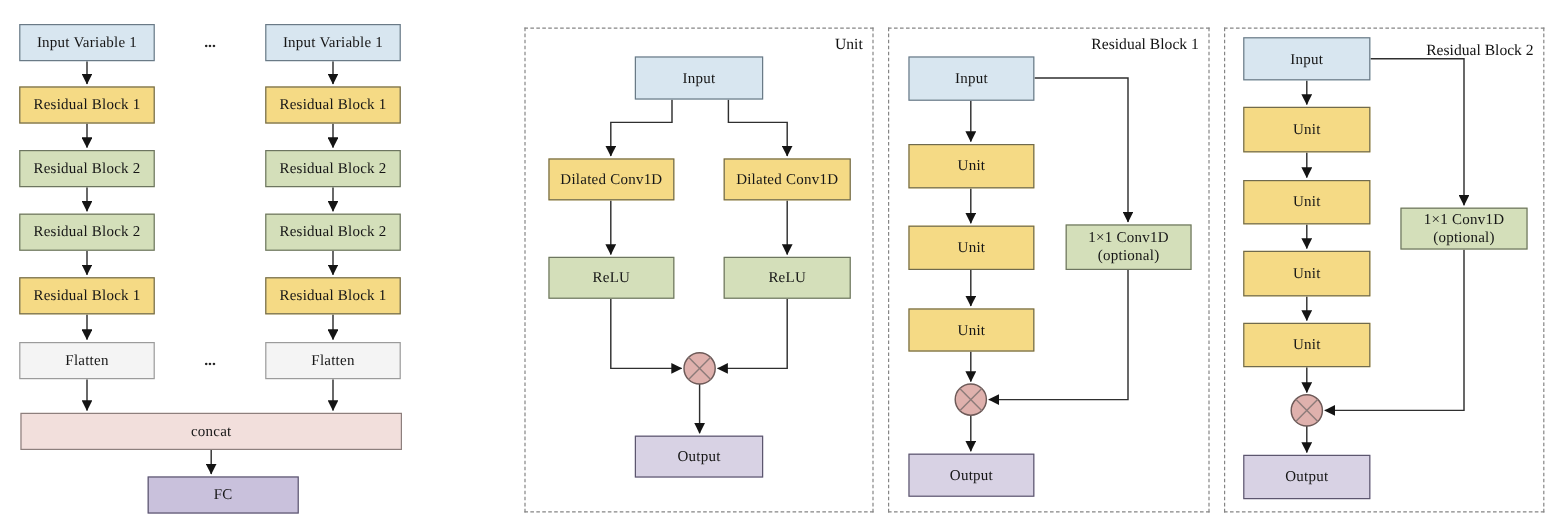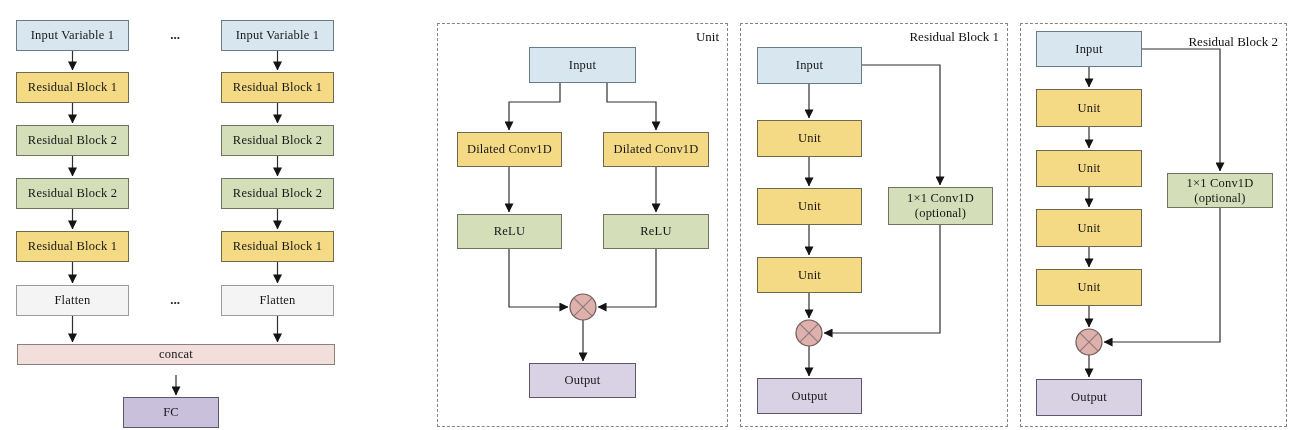--- a/index.html
+++ b/index.html
@@ -112,22 +112,22 @@
   <div class="box blue" style="left:221px;top:10px;width:113px;height:31px">Input Variable 1</div>
   <div class="box yellow" style="left:221px;top:62px;width:113px;height:31px">Residual Block 1</div>
   <div class="box green" style="left:221px;top:115px;width:113px;height:31px">Residual Block 2</div>
   <div class="box green" style="left:221px;top:168px;width:113px;height:31px">Residual Block 2</div>
   <div class="box yellow" style="left:221px;top:221px;width:113px;height:31px">Residual Block 1</div>
   <div class="box flat" style="left:221px;top:275px;width:113px;height:31px">Flatten</div>
 
   <div class="dots" style="left:160px;top:17px">...</div>
   <div class="dots" style="left:160px;top:282px">...</div>
 
-  <div class="box pinkc" style="left:17px;top:334px;width:318px;height:21px">concat</div>
-  <div class="box fcp" style="left:123px;top:387px;width:96px;height:31px">FC</div>
+  <div class="box pinkc" style="left:17px;top:334px;width:318px;height:31px">concat</div>
+  <div class="box fcp" style="left:123px;top:387px;width:126px;height:31px">FC</div>
 
   <div class="panel" style="left:437px;top:13px;width:291px;height:404px">
     <div class="panel-title">Unit</div>
   </div>
   <div class="box blue" style="left:529px;top:37px;width:107px;height:36px">Input</div>
   <div class="box yellow" style="left:457px;top:122px;width:105px;height:35px">Dilated Conv1D</div>
   <div class="box yellow" style="left:603px;top:122px;width:106px;height:35px">Dilated Conv1D</div>
   <div class="box green" style="left:457px;top:204px;width:105px;height:35px">ReLU</div>
   <div class="box green" style="left:603px;top:204px;width:106px;height:35px">ReLU</div>
   <div class="box outp" style="left:529px;top:353px;width:107px;height:35px">Output</div>

